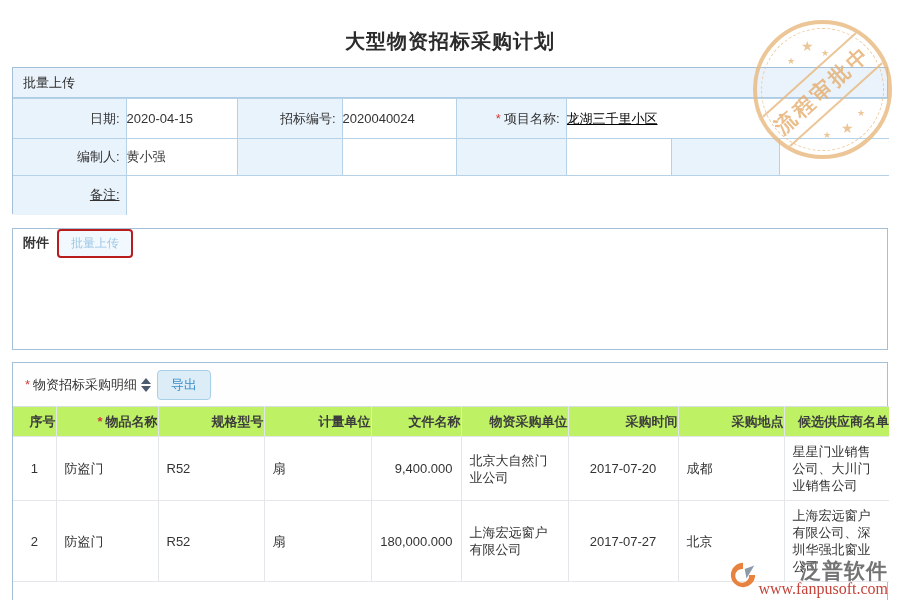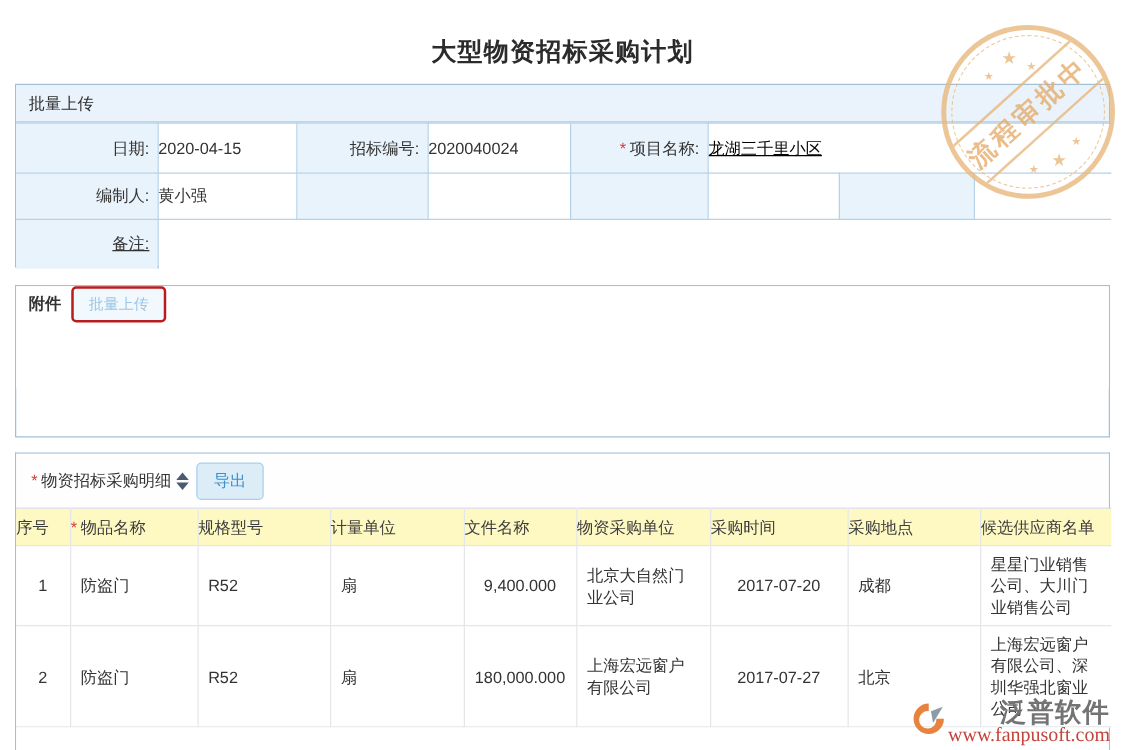--- a/index.html
+++ b/index.html
@@ -63,33 +63,33 @@
   .detail-title { color:#333; font-size:13px; }
   .sort-icons { display:inline-flex; flex-direction:column; margin:0 6px 0 4px; cursor:pointer; }
   .tri-up { width:0; height:0; border-left:5px solid transparent; border-right:5px solid transparent; border-bottom:6px solid #4a5b70; margin-bottom:2px; }
   .tri-down { width:0; height:0; border-left:5px solid transparent; border-right:5px solid transparent; border-top:6px solid #4a5b70; }
   .btn-export {
     font-size:13px; color:#3a8fc8; background:#dcedf8; border:1px solid #a8cfe8;
     border-radius:4px; padding:5px 13px; cursor:pointer; font-family:inherit;
   }
   table.detail-grid { width:100%; border-collapse:collapse; table-layout:fixed; border-top:1px solid #d9dee3; }
   table.detail-grid th {
-    height:30px; font-weight:normal; color:#3c3c3c; font-size:13px;
-    border:1px solid #e3e7ea; border-top:none; background:#fef9c3; text-align:left;
+    height:30px; font-weight:bold; color:#3c3c3c; font-size:13px;
+    border:1px solid #e3e7ea; border-top:none; background:#bef264; text-align:right;
   }
   table.detail-grid td {
     border:1px solid #e3e7ea; background:#fff; font-size:13px; color:#333;
     padding:6px 8px; vertical-align:middle; line-height:17px; word-break:break-all;
   }
   table.detail-grid th:first-child, table.detail-grid td:first-child { border-left:none; }
   table.detail-grid th:last-child, table.detail-grid td:last-child { border-right:none; }
   .dr1 td { height:57px; }
   .dr2 td { height:58px; }
   td.c-center { text-align:center; }
-  td.c-right { text-align:center; padding-right:14px; }
+  td.c-right { text-align:right; padding-right:14px; }
   .detail-empty { height:48px; background:#fff; }
 
   
   .stamp { position:absolute; left:753px; top:20px; width:139px; height:139px; z-index:20; opacity:.8; pointer-events:none; }
   .stamp-ring { position:absolute; inset:0; border:4px solid #e8b87e; border-radius:50%; }
   .stamp-dash { position:absolute; inset:8px; border:1px dashed #e9bd88; border-radius:50%; }
   .stamp-clip { position:absolute; inset:4px; border-radius:50%; overflow:hidden; }
   .stamp-band {
     position:absolute; left:-20px; right:-20px; top:50%; height:42px; margin-top:-21px;
     transform:rotate(-42deg);

